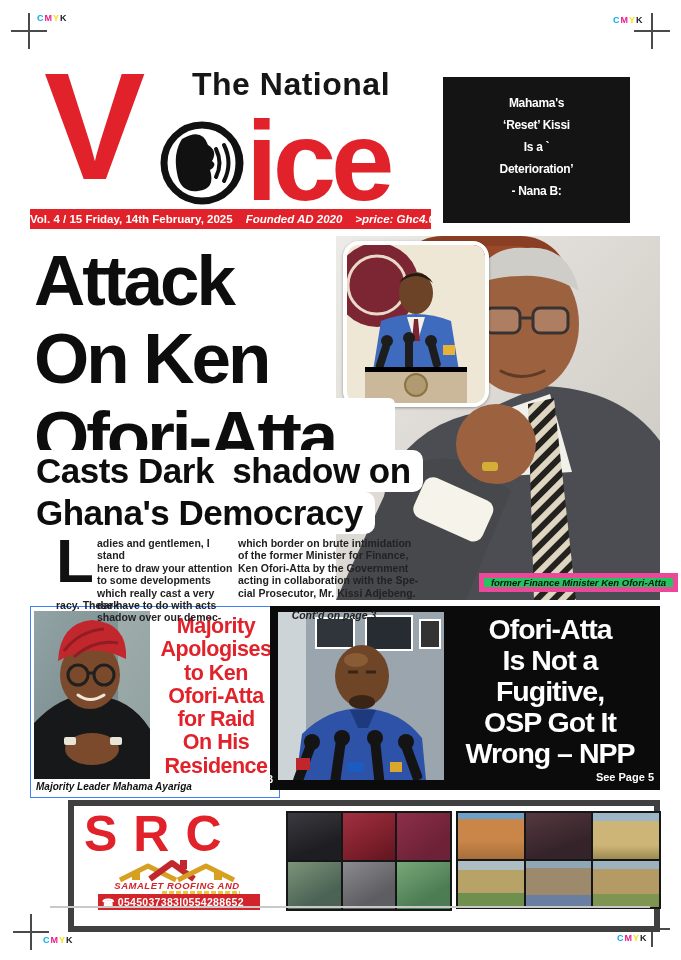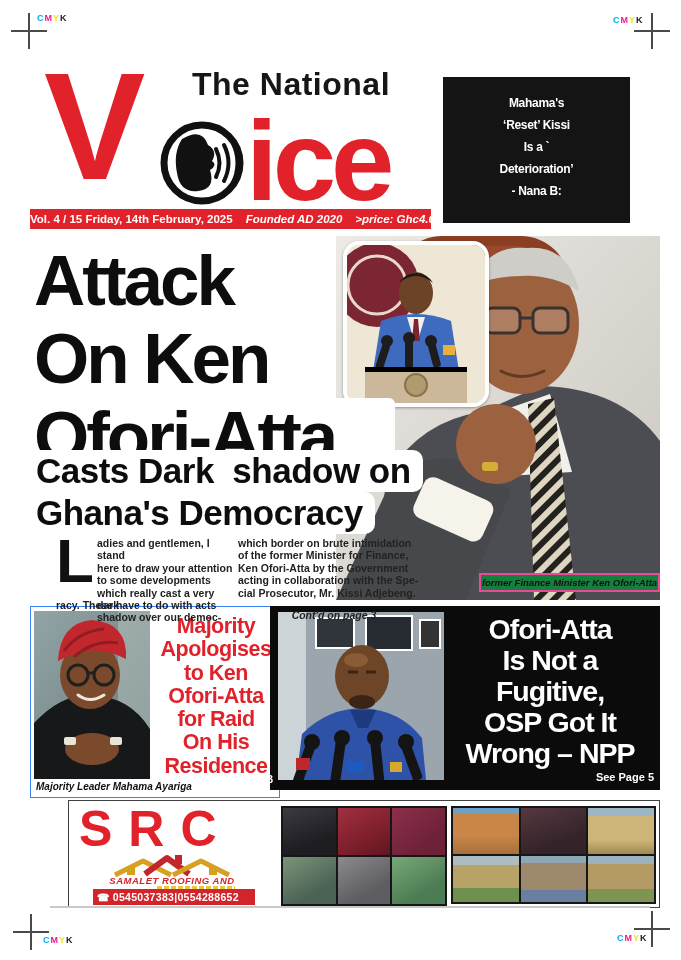--- a/index.html
+++ b/index.html
@@ -38,42 +38,42 @@
                 font-weight:900;letter-spacing:-3px;color:#0d0d0d;padding:0 10px 0 4px;}
   .subhead{left:30px;top:450px;z-index:3;}
   .subhead div{display:table;background:#fff;border-radius:10px;font-size:35px;line-height:42px;
                font-weight:900;letter-spacing:-0.5px;color:#0d0d0d;padding:0 12px 0 6px;white-space:pre-wrap;}
   .dropcap{left:56px;top:532px;font-size:62px;line-height:58px;font-weight:900;color:#111;z-index:3;}
   .bodycol{font-size:10.5px;line-height:12.4px;font-weight:600;color:#222;z-index:3;}
   .col1{left:97px;top:537px;width:140px;}
   .col1-tail{left:56px;top:599px;width:180px;}
   .col2{left:238px;top:537px;width:192px;}
   .contd{font-style:italic;font-weight:bold;text-align:center;margin-top:10px;}
-  .lead-caption{left:479px;top:573px;width:181px;height:19px;background:#15803d;border:2px solid #ec4899;
+  .lead-caption{left:479px;top:573px;width:199px;height:19px;background:#22c55e;border:5px solid #ec4899;
                 box-sizing:border-box;z-index:3;display:flex;align-items:center;justify-content:center;
                 font-size:9.5px;font-weight:bold;font-style:italic;color:#111;}
 
   
   .left-card{left:30px;top:606px;width:250px;height:192px;background:#fff;border:1px solid #3b82f6;box-sizing:border-box;}
   .left-photo{position:absolute;left:3px;top:4px;width:116px;height:168px;}
   .left-head{position:absolute;left:120px;top:8px;width:130px;text-align:center;color:#e1222a;
              font-weight:900;font-size:21.5px;line-height:23.3px;letter-spacing:-0.5px;}
   .left-caption{position:absolute;left:5px;top:174px;font-size:10px;font-weight:bold;font-style:italic;color:#111;white-space:nowrap;}
 
   
   .right-panel{left:270px;top:606px;width:390px;height:184px;background:#0b0b0b;}
   .rp-photo{position:absolute;left:8px;top:6px;width:166px;height:168px;}
   .rp-head{position:absolute;left:176px;top:8px;width:208px;text-align:center;color:#fff;
            font-weight:900;font-size:28.5px;line-height:31px;letter-spacing:-1px;}
   .rp-see{position:absolute;left:176px;top:165px;width:208px;text-align:right;color:#fff;
           font-size:11px;font-weight:bold;}
   .rp-watermark{left:266px;top:774px;color:#fff;font-size:10px;font-weight:bold;z-index:4;}
 
   
-  .ad{left:68px;top:800px;width:592px;height:108px;background:#fff;border:1px solid #404040;box-sizing:border-box;}
+  .ad{left:68px;top:800px;width:592px;height:132px;background:#fff;border:6px solid #404040;box-sizing:border-box;}
   .src-text{position:absolute;left:10px;top:2px;font-size:50px;line-height:52px;font-weight:900;
             color:#e1222a;letter-spacing:16px;}
   .roof-logo{position:absolute;left:44px;top:52px;width:118px;height:24px;}
   .ad-company{position:absolute;left:40px;top:74px;width:126px;text-align:center;font-size:9.5px;
               font-weight:bold;font-style:italic;color:#d2242b;letter-spacing:0.5px;white-space:nowrap;}
   .ad-squiggle{position:absolute;left:88px;top:85px;width:78px;height:3px;
                background:repeating-linear-gradient(90deg,#e8c93e 0 5px,transparent 5px 7px);}
   .phone-bar{position:absolute;left:24px;top:88px;width:162px;height:16px;background:#d2242b;color:#fff;
              display:flex;align-items:center;gap:3px;padding-left:4px;box-sizing:border-box;
              font-size:10.5px;font-weight:900;letter-spacing:0.3px;}

